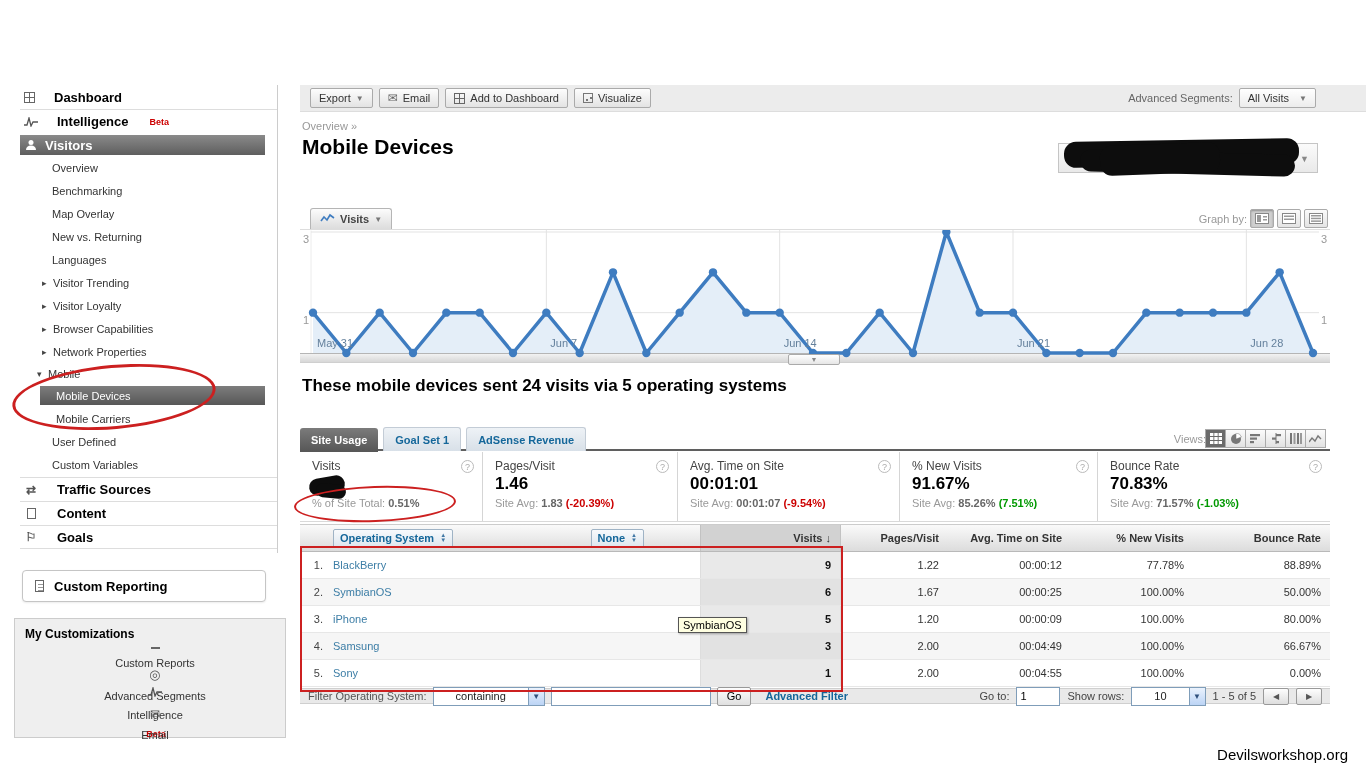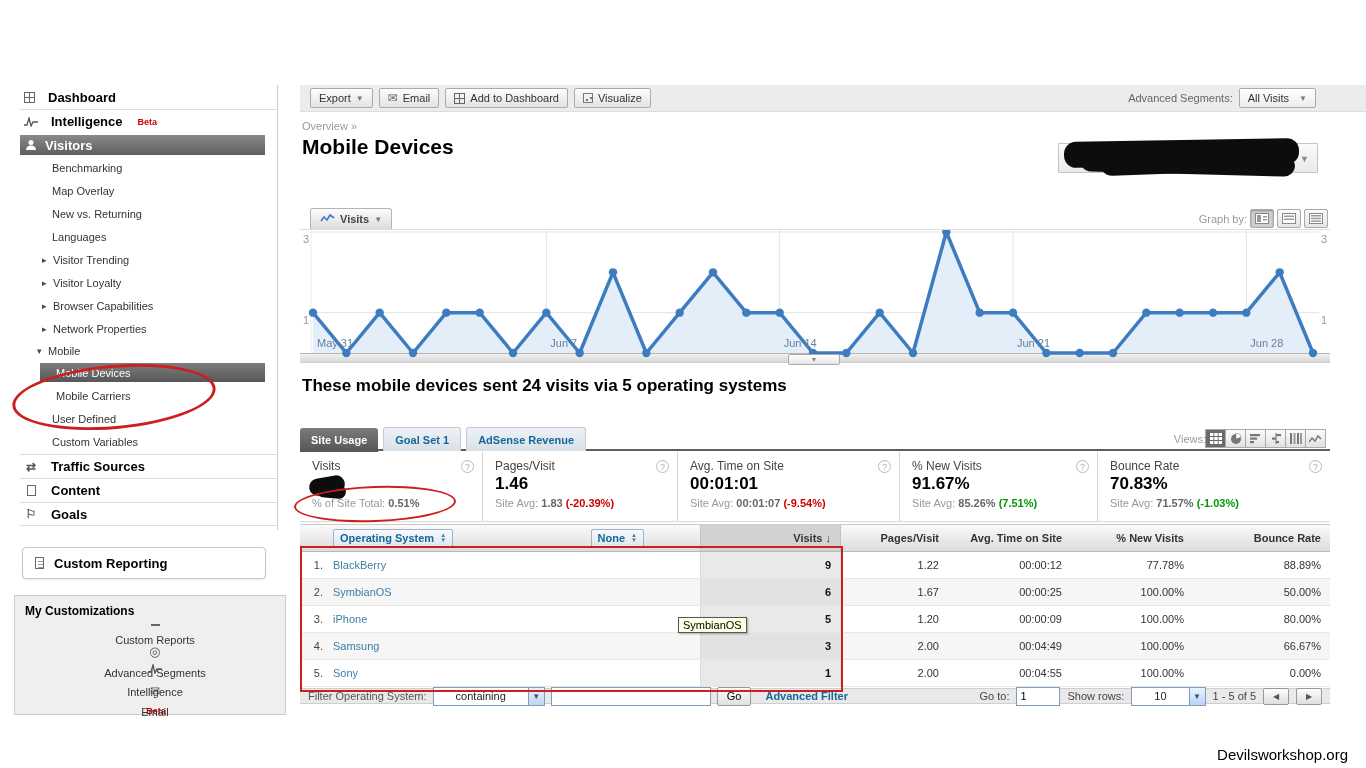--- a/index.html
+++ b/index.html
@@ -3,21 +3,21 @@
 <meta charset="utf-8">
 <style>
   * { margin:0; padding:0; box-sizing:border-box; }
   html,body { background:#fff; }
   body { font-family:"Liberation Sans", sans-serif; font-size:11px; color:#333; }
   .screen { position:relative; width:1366px; height:768px; overflow:hidden; background:#fff; }
 
   
   .sidebar { position:absolute; left:20px; top:85px; width:258px; }
   .navwrap { border-right:1px solid #ccc; padding-bottom:4px; }
-  .nav-head { display:flex; align-items:center; gap:13px; height:24px; font-weight:bold; font-size:13px; color:#000; padding-left:4px; border-top:1px solid #ddd; cursor:pointer; }
+  .nav-head { display:flex; align-items:center; gap:19px; height:24px; font-weight:bold; font-size:13px; color:#000; padding-left:4px; border-top:1px solid #ddd; cursor:pointer; }
   .nav-head:first-child { border-top:none; }
   .beta { color:#c00; font-size:9px; font-weight:bold; vertical-align:super; margin-left:2px; }
   .sel-main { display:flex; align-items:center; gap:7px; height:20px; margin:2px 12px 2px 0; background:linear-gradient(#8a8a8a,#5e5e5e); color:#fff; font-weight:bold; font-size:13px; padding-left:4px; cursor:pointer; }
   .subnav { list-style:none; }
   .subnav li { height:23px; line-height:23px; padding-left:32px; color:#333; cursor:pointer; position:relative; }
   .subnav li .arr { position:absolute; left:22px; font-size:9px; color:#444; }
   .subnav li.has-arr { padding-left:33px; }
   .subnav li.mobile-root { height:20px; line-height:20px; padding-left:28px; }
   .subnav li.mobile-root .arr { left:17px; }
   .sel-sub { display:flex; align-items:center; height:19px; margin:2px 12px 3px 20px; background:linear-gradient(#7d7d7d,#575757); color:#fff !important; padding-left:16px; cursor:pointer; }
@@ -143,20 +143,21 @@
       <div class="sel-main">
         <span class="ic">
             <svg width="12" height="12" viewBox="0 0 12 12">
               <circle cx="6" cy="3.4" r="2.5" fill="#fff"></circle>
               <path d="M1 11c0-3 2-4.6 5-4.6s5 1.6 5 4.6z" fill="#fff"></path>
             </svg>
           </span>
         <span>Visitors</span>
       </div>
       <ul class="subnav">
+        <li><span>Overview</span></li>
         <li><span>Benchmarking</span></li>
         <li><span>Map Overlay</span></li>
         <li><span>New vs. Returning</span></li>
         <li><span>Languages</span></li>
         <li class="has-arr"><span class="arr">▸</span><span>Visitor Trending</span></li>
         <li class="has-arr"><span class="arr">▸</span><span>Visitor Loyalty</span></li>
         <li class="has-arr"><span class="arr">▸</span><span>Browser Capabilities</span></li>
         <li class="has-arr"><span class="arr">▸</span><span>Network Properties</span></li>
         <li class="has-arr mobile-root"><span class="arr">▾</span><span>Mobile</span></li>
       </ul>

